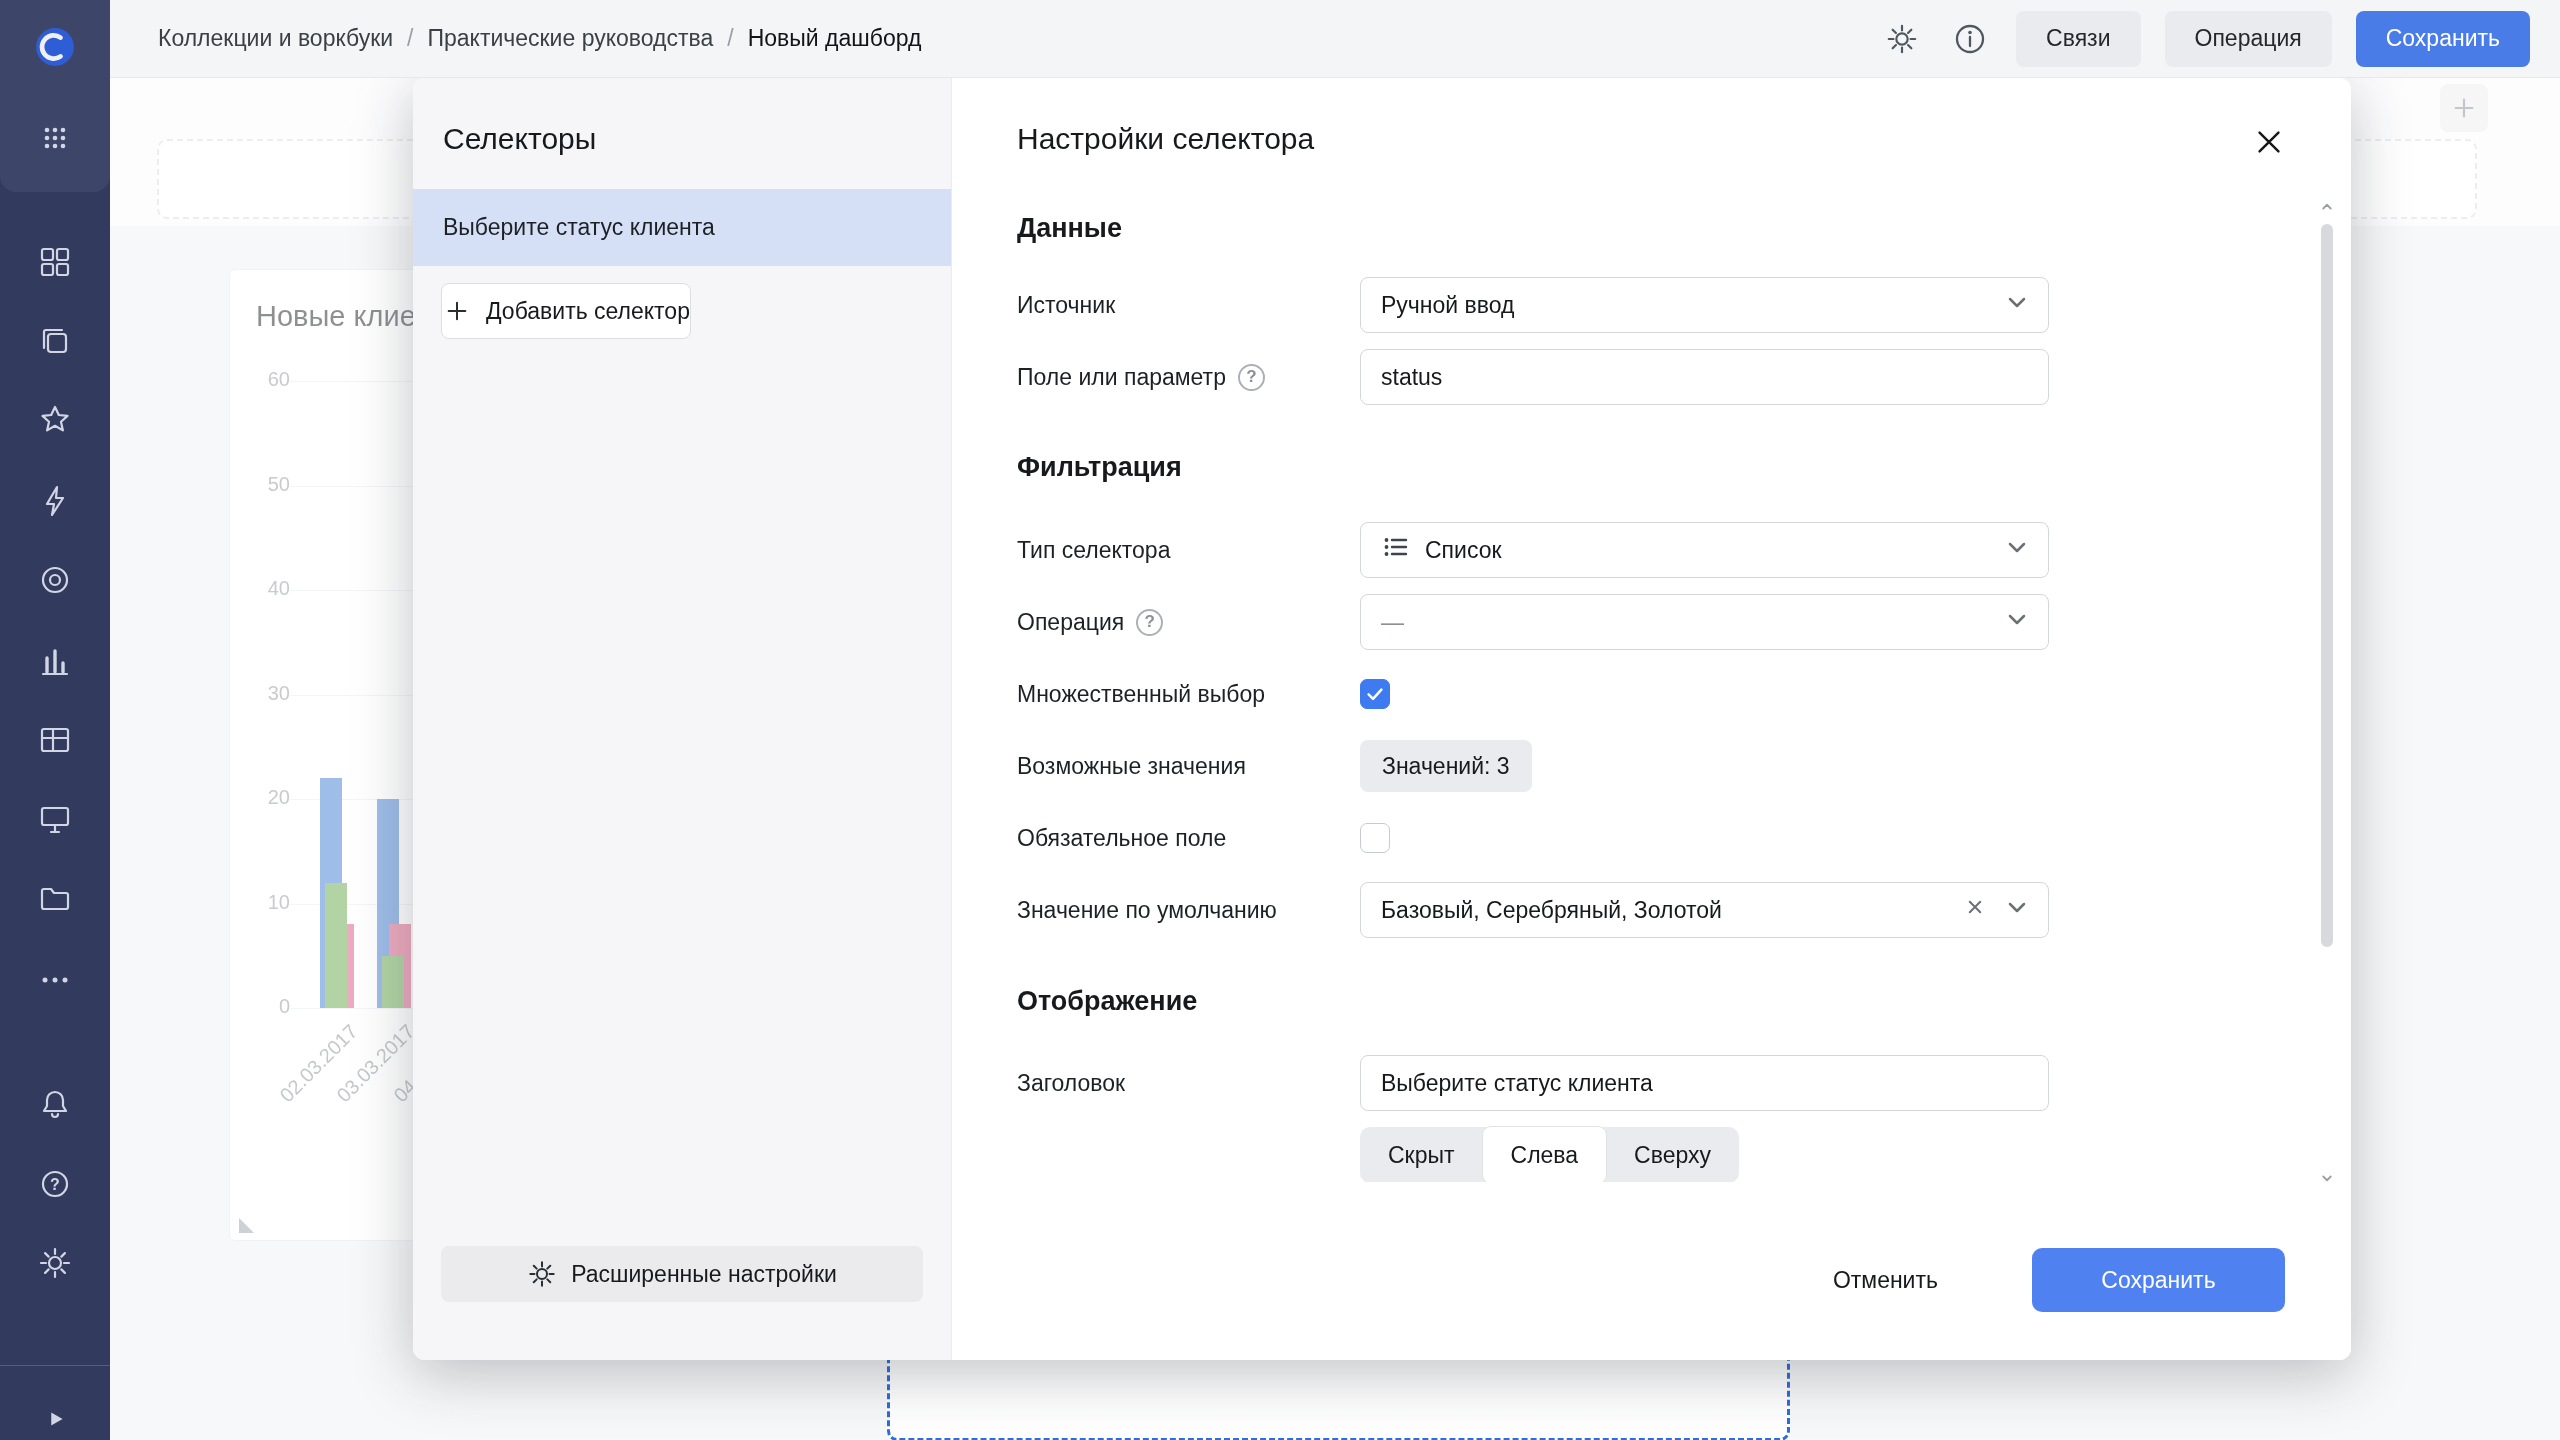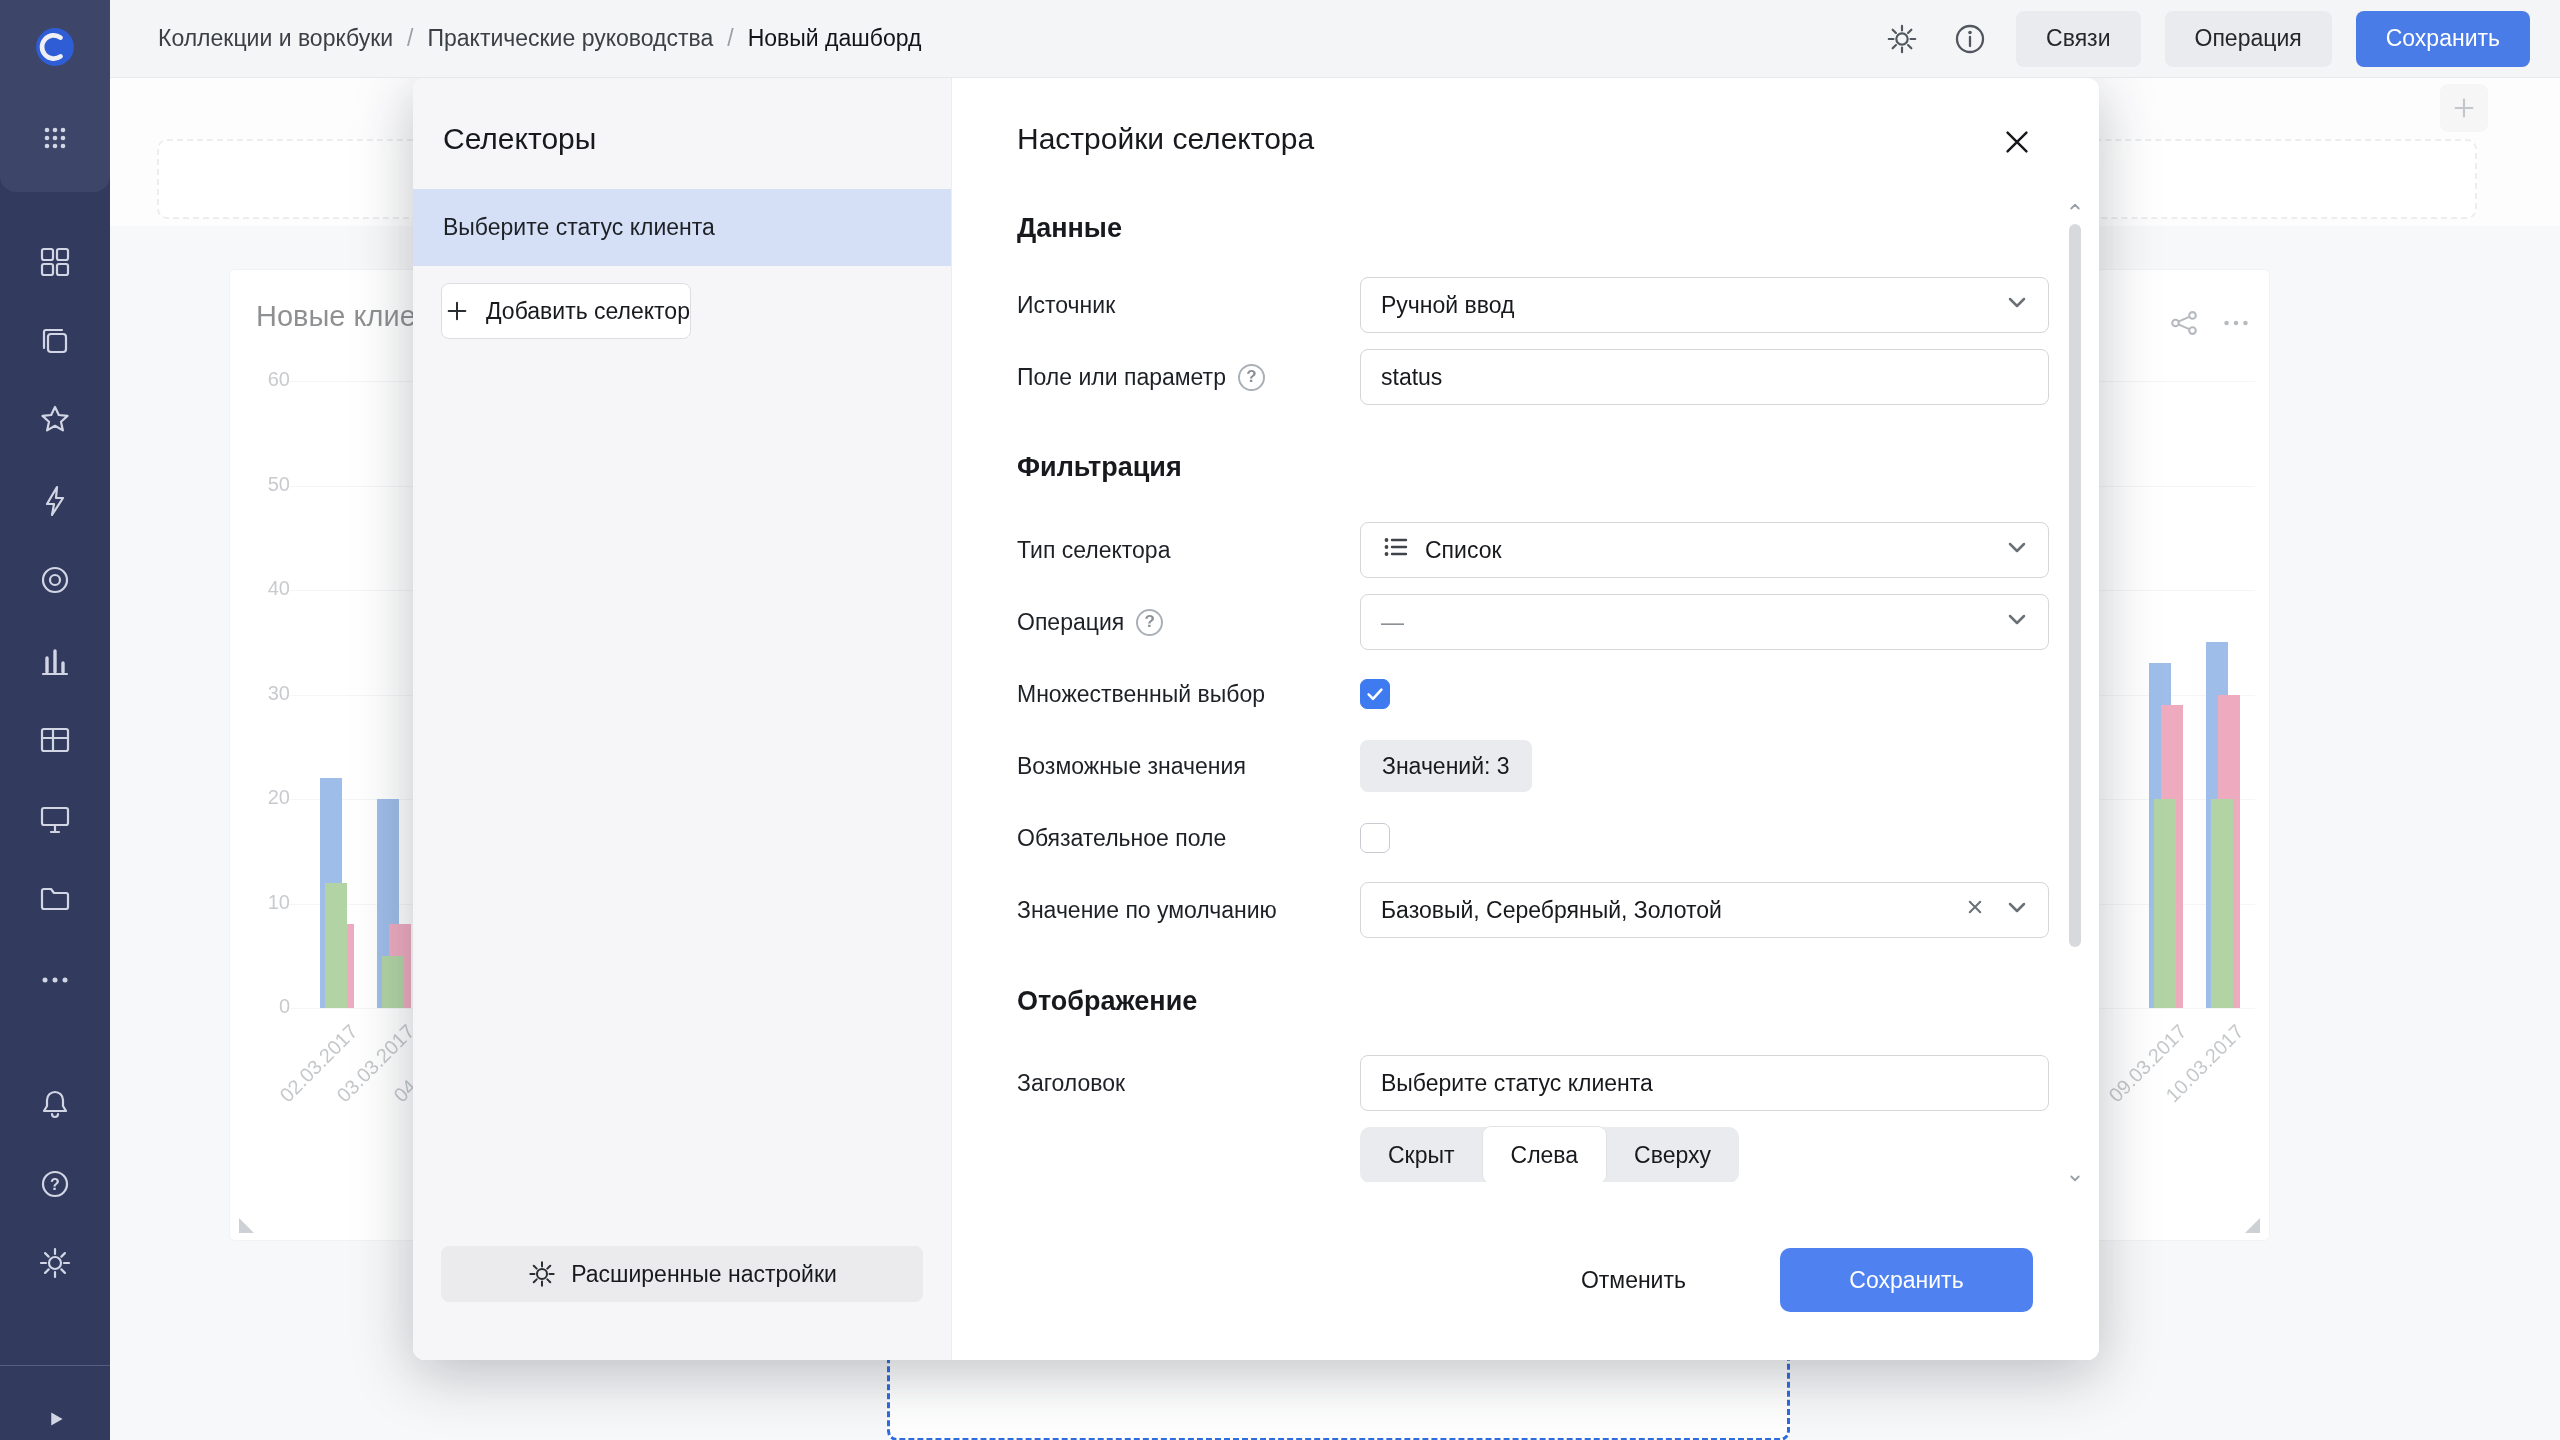--- a/index.html
+++ b/index.html
@@ -43,21 +43,21 @@
   .ytick{position:absolute;left:8px;width:52px;text-align:right;font-size:20px;color:#90959c}
   .bar{position:absolute}
   .xlabel{position:absolute;font-size:20px;color:#8a9096;white-space:nowrap;transform-origin:100% 0;transform:rotate(-45deg)}
   .corner-l{position:absolute;left:9px;bottom:7px;width:0;height:0;border-bottom:15px solid #9aa0a8;border-right:15px solid transparent}
   .corner-r{position:absolute;right:9px;bottom:7px;width:0;height:0;border-bottom:15px solid #9aa0a8;border-left:15px solid transparent}
 
   .overlay{position:absolute;inset:0;background:rgba(255,255,255,.5);z-index:10}
   .selection-box{position:absolute;left:777px;top:1253px;width:903px;height:110px;border:3px dashed #2f6ce0;border-radius:10px;background:#fff;z-index:12}
 
   
-  .modal{position:absolute;left:413px;top:78px;width:1686px;height:1282px;background:#fff;border-radius:12px;box-shadow:0 14px 60px rgba(31,38,50,.28);z-index:30;display:flex;overflow:hidden}
+  .modal{position:absolute;left:413px;top:78px;width:1938px;height:1282px;background:#fff;border-radius:12px;box-shadow:0 14px 60px rgba(31,38,50,.28);z-index:30;display:flex;overflow:hidden}
   .mleft{width:539px;background:#f6f6f8;border-right:1px solid #ececee;position:relative;flex:none}
   .mleft .panel-title{padding:44px 30px 0;font-size:30px;font-weight:500;color:#17191d}
   .sel-item{margin-top:33px;height:77px;display:flex;align-items:center;padding:0 30px;font-size:23px;color:#1d2126;cursor:pointer}
   .sel-item.selected{background:#d5e0f7}
   .add-btn{margin:17px 28px 0;height:56px;background:#fff;border:1px solid #dcdee2;border-radius:8px;display:flex;align-items:center;justify-content:center;gap:14px;font-size:23px;color:#17191d;cursor:pointer}
   .add-btn svg,.adv-btn svg{stroke:#2a2e33;stroke-width:2.4;fill:none;stroke-linecap:round}
   .adv-btn{position:absolute;left:28px;right:28px;bottom:58px;height:56px;background:#ebebee;border:none;border-radius:8px;display:flex;align-items:center;justify-content:center;gap:14px;font-size:23px;color:#17191d;cursor:pointer}
 
   .mright{flex:1;position:relative;background:#fff}
   .mright .panel-title{padding:44px 0 0 65px;font-size:30px;font-weight:500}

